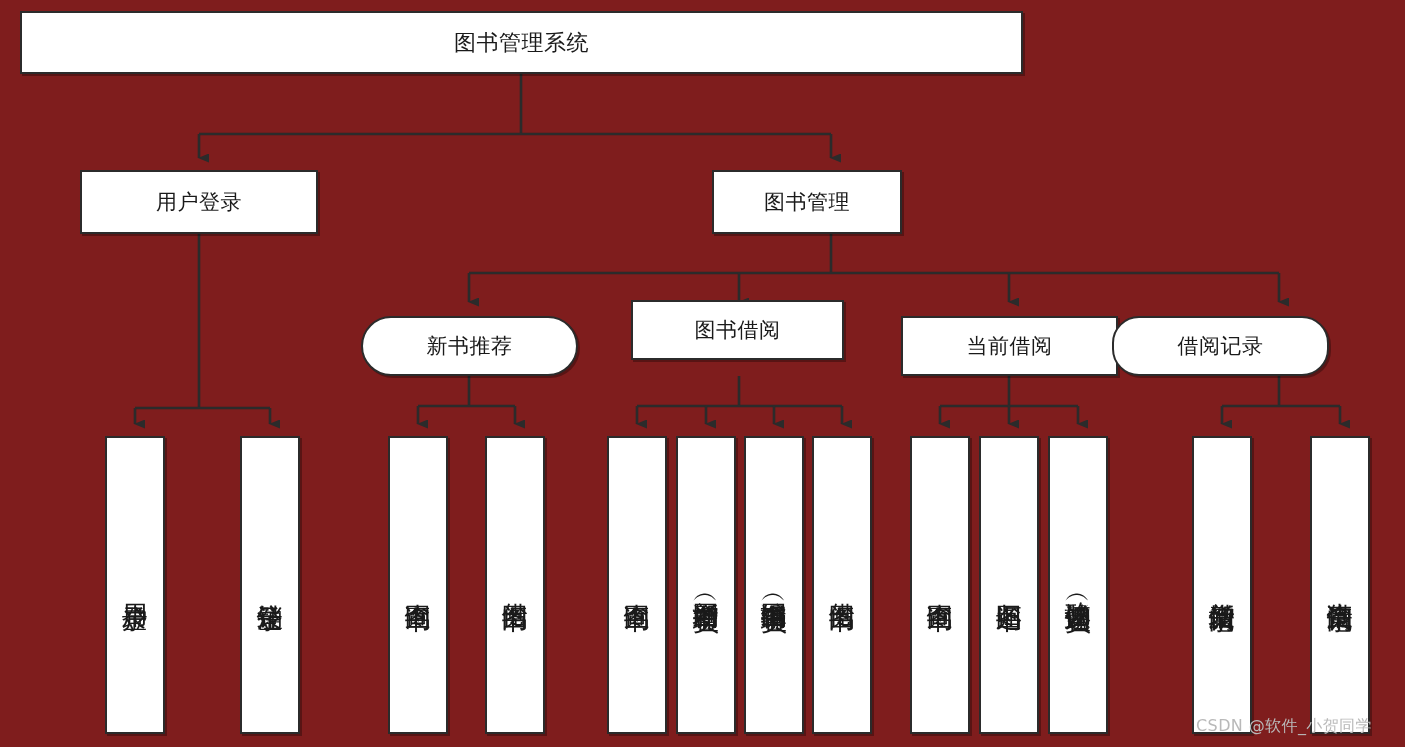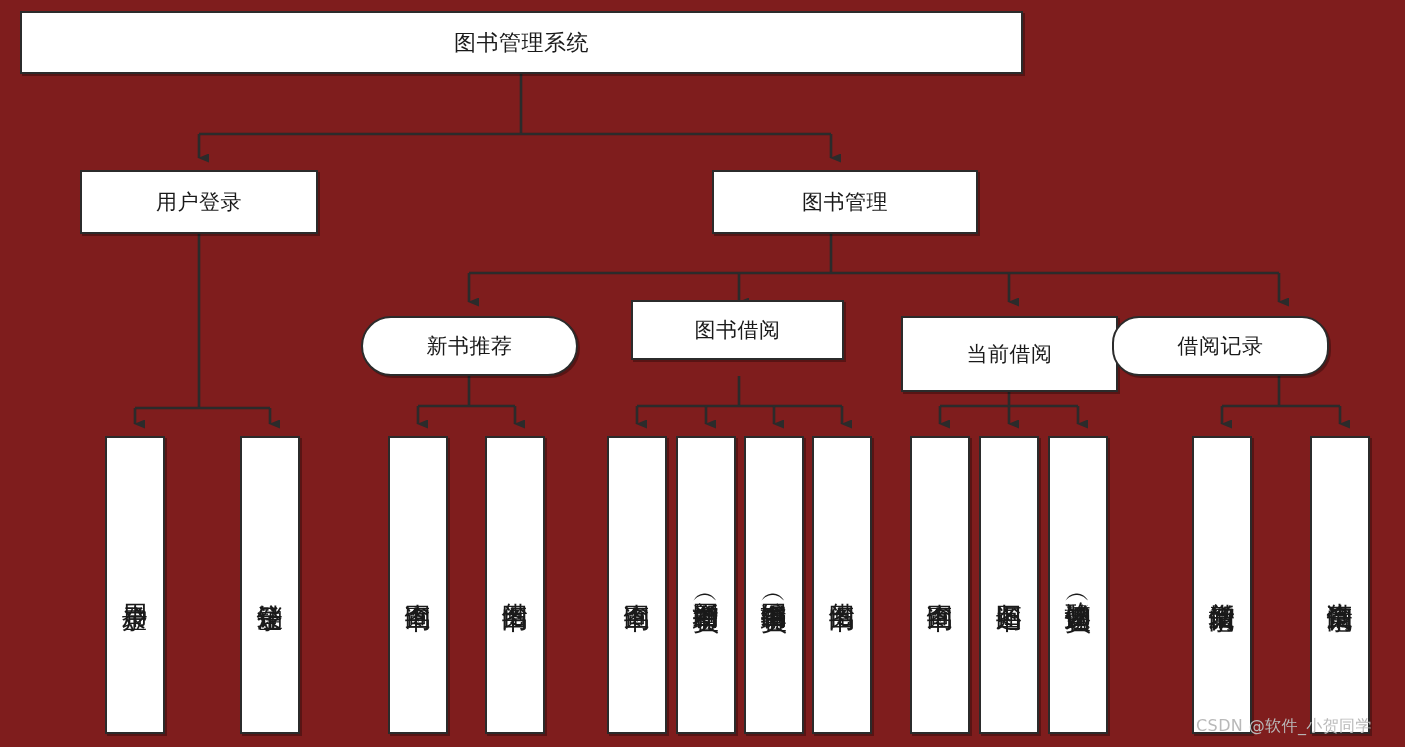--- a/index.html
+++ b/index.html
@@ -132,33 +132,33 @@
   </svg>
 
   <div class="node horiz root" style="left:20px; top:11px; width:1003px; height:63px;">
     <span class="node-label">图书管理系统</span>
   </div>
 
   <div class="node horiz" style="left:80px; top:170px; width:238px; height:64px;">
     <span class="node-label">用户登录</span>
   </div>
 
-  <div class="node horiz" style="left:712px; top:170px; width:266px; height:64px;align-items:center;">
+  <div class="node horiz" style="left:712px; top:170px; width:190px; height:64px;align-items:center;">
     <span class="node-label">图书管理</span>
   </div>
 
   <div class="node horiz" style="left:361px; top:316px; width:217px; height:60px;border-radius:30px;">
     <span class="node-label">新书推荐</span>
   </div>
 
   <div class="node horiz" style="left:631px; top:300px; width:213px; height:60px;">
     <span class="node-label">图书借阅</span>
   </div>
 
-  <div class="node horiz" style="left:901px; top:316px; width:217px; height:76px;">
+  <div class="node horiz" style="left:901px; top:316px; width:217px; height:60px;">
     <span class="node-label">当前借阅</span>
   </div>
 
   <div class="node horiz" style="left:1112px; top:316px; width:217px; height:60px;border-radius:27px;">
     <span class="node-label">借阅记录</span>
   </div>
 
   <div class="node vert" style="left:105px; top:436px; width:60px; height:298px;">
     <span class="node-label">用户登录</span>
   </div>

